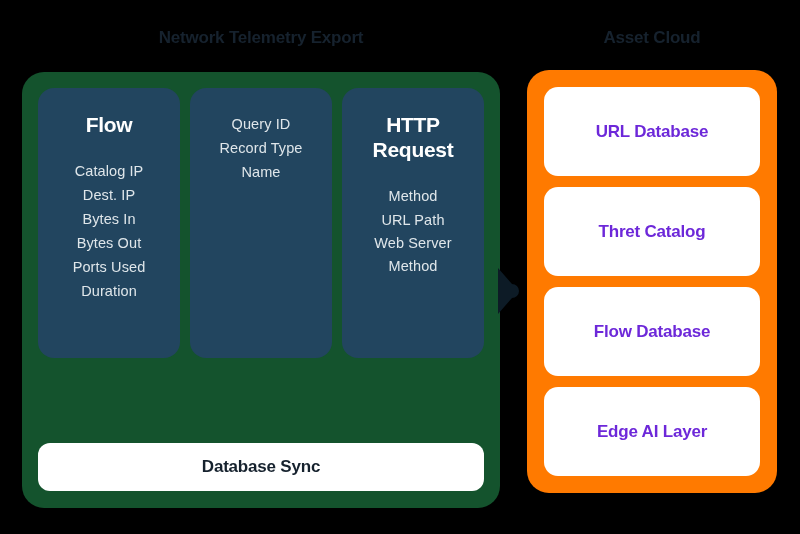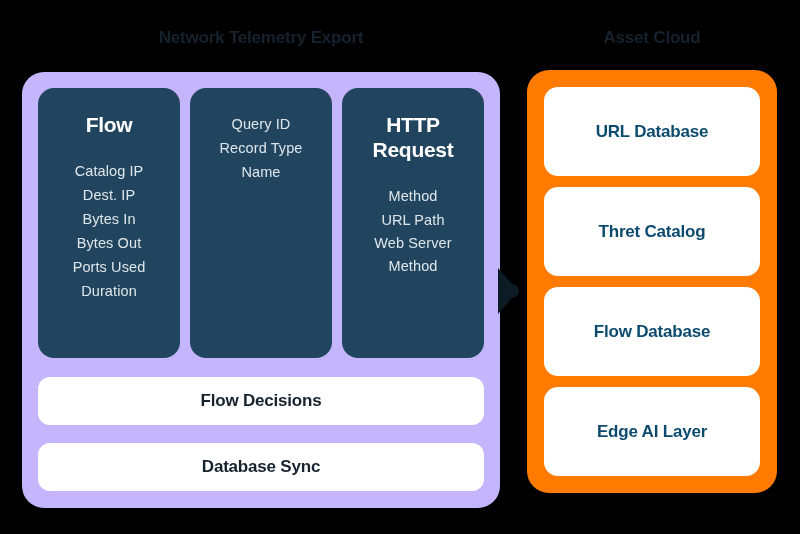--- a/index.html
+++ b/index.html
@@ -32,21 +32,21 @@
   #title-left  { left: 22px;  top: 28px; width: 478px; }
   #title-right { left: 527px; top: 28px; width: 250px; }
 
   
   #left-panel {
     position: absolute;
     left: 22px;
     top: 72px;
     width: 478px;
     height: 436px;
-    background: #c4b5fd;
+    background: #14532d;
     border-radius: 22px;
   }
 
   
   #flow-arrow {
     position: absolute;
     left: 498px;
     top: 268px;
     width: 26px;
     height: 46px;
@@ -124,21 +124,21 @@
     gap: 11px;
   }
 
   .asset-card {
     flex: 1 1 0;
     background: #ffffff;
     border-radius: 14px;
     display: flex;
     align-items: center;
     justify-content: center;
-    color: #0c4a6e;
+    color: #6d28d9;
     font-size: 17px;
     font-weight: 700;
     letter-spacing: -0.2px;
     text-align: center;
   }
 </style>
 </head>
 <body>
 
 <div id="diagram">
@@ -181,21 +181,20 @@
         <ul class="field-list">
           <li class="field-item">Method</li>
           <li class="field-item">URL Path</li>
           <li class="field-item spaced">Web Server</li>
           <li class="field-item">Method</li>
         </ul>
       </div>
 
     </div>
 
-    <div class="pill-bar" id="pill-0">Flow Decisions</div>
 
     <div class="pill-bar" id="pill-1">Database Sync</div>
 
   </div>
 
   <svg id="flow-arrow" viewBox="0 0 26 46">
     <path d="M0,0 L14,16 A7,7 0 0 1 14,30 L0,46 Z" fill="#0d1b26"></path>
   </svg>
 
   <div id="right-panel">

